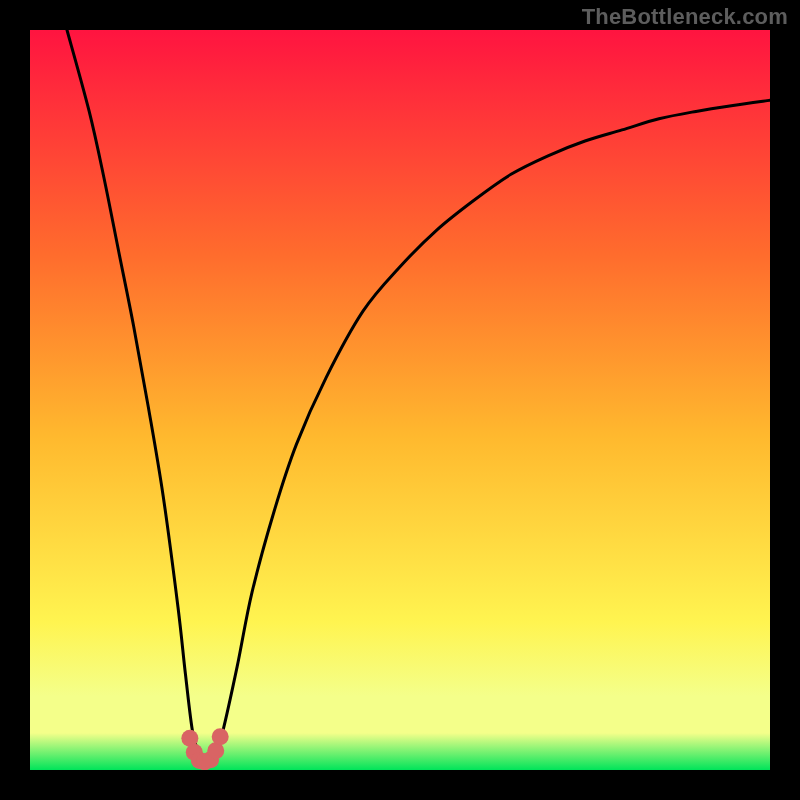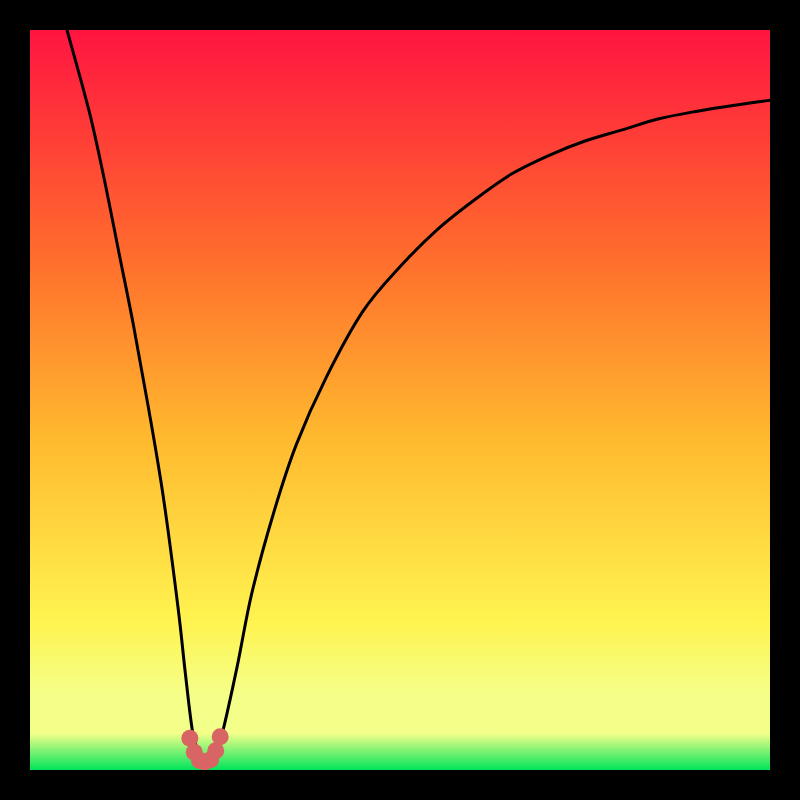--- a/index.html
+++ b/index.html
@@ -65,13 +65,14 @@
           <circle cx="164.28" cy="722.24" r="8.5" fill="#d96464"></circle>
           <circle cx="169.45999999999998" cy="730.38" r="8.5" fill="#d96464"></circle>
           <circle cx="174.64000000000001" cy="731.86" r="8.5" fill="#d96464"></circle>
           <circle cx="180.56" cy="729.64" r="8.5" fill="#d96464"></circle>
           <circle cx="185.74" cy="720.76" r="8.5" fill="#d96464"></circle>
           <circle cx="190.18" cy="706.7" r="8.5" fill="#d96464"></circle>
         </g>
     </svg>
   </div>
 
+  <div class="watermark">TheBottleneck.com</div>
 </div>
 
 </body></html>

